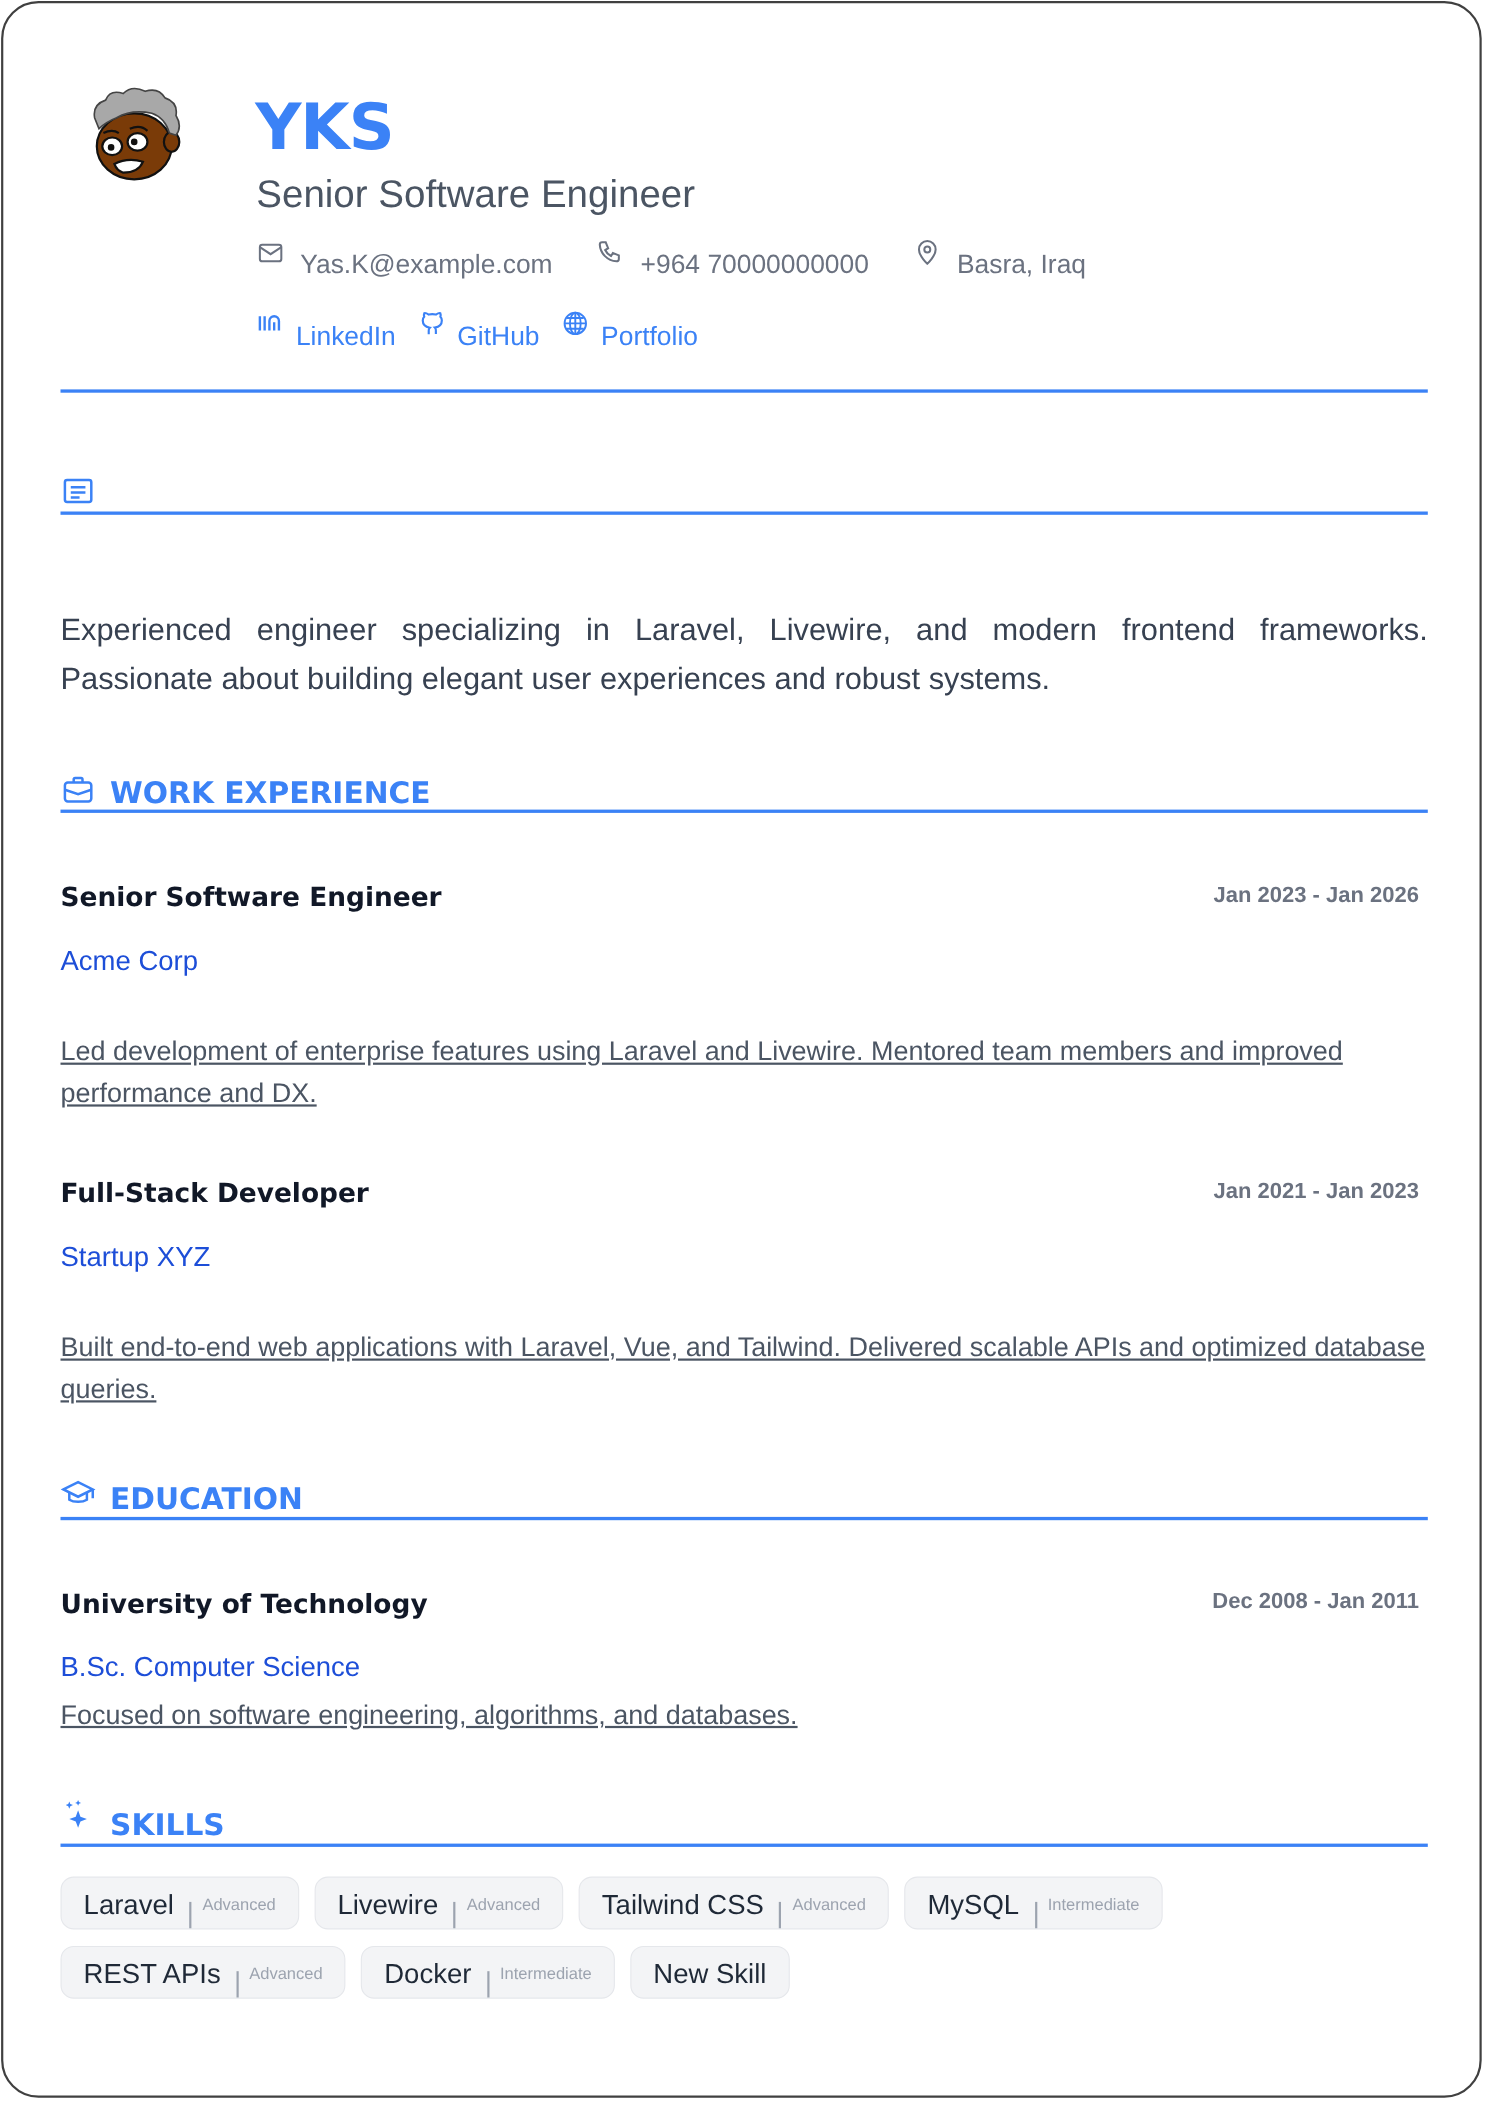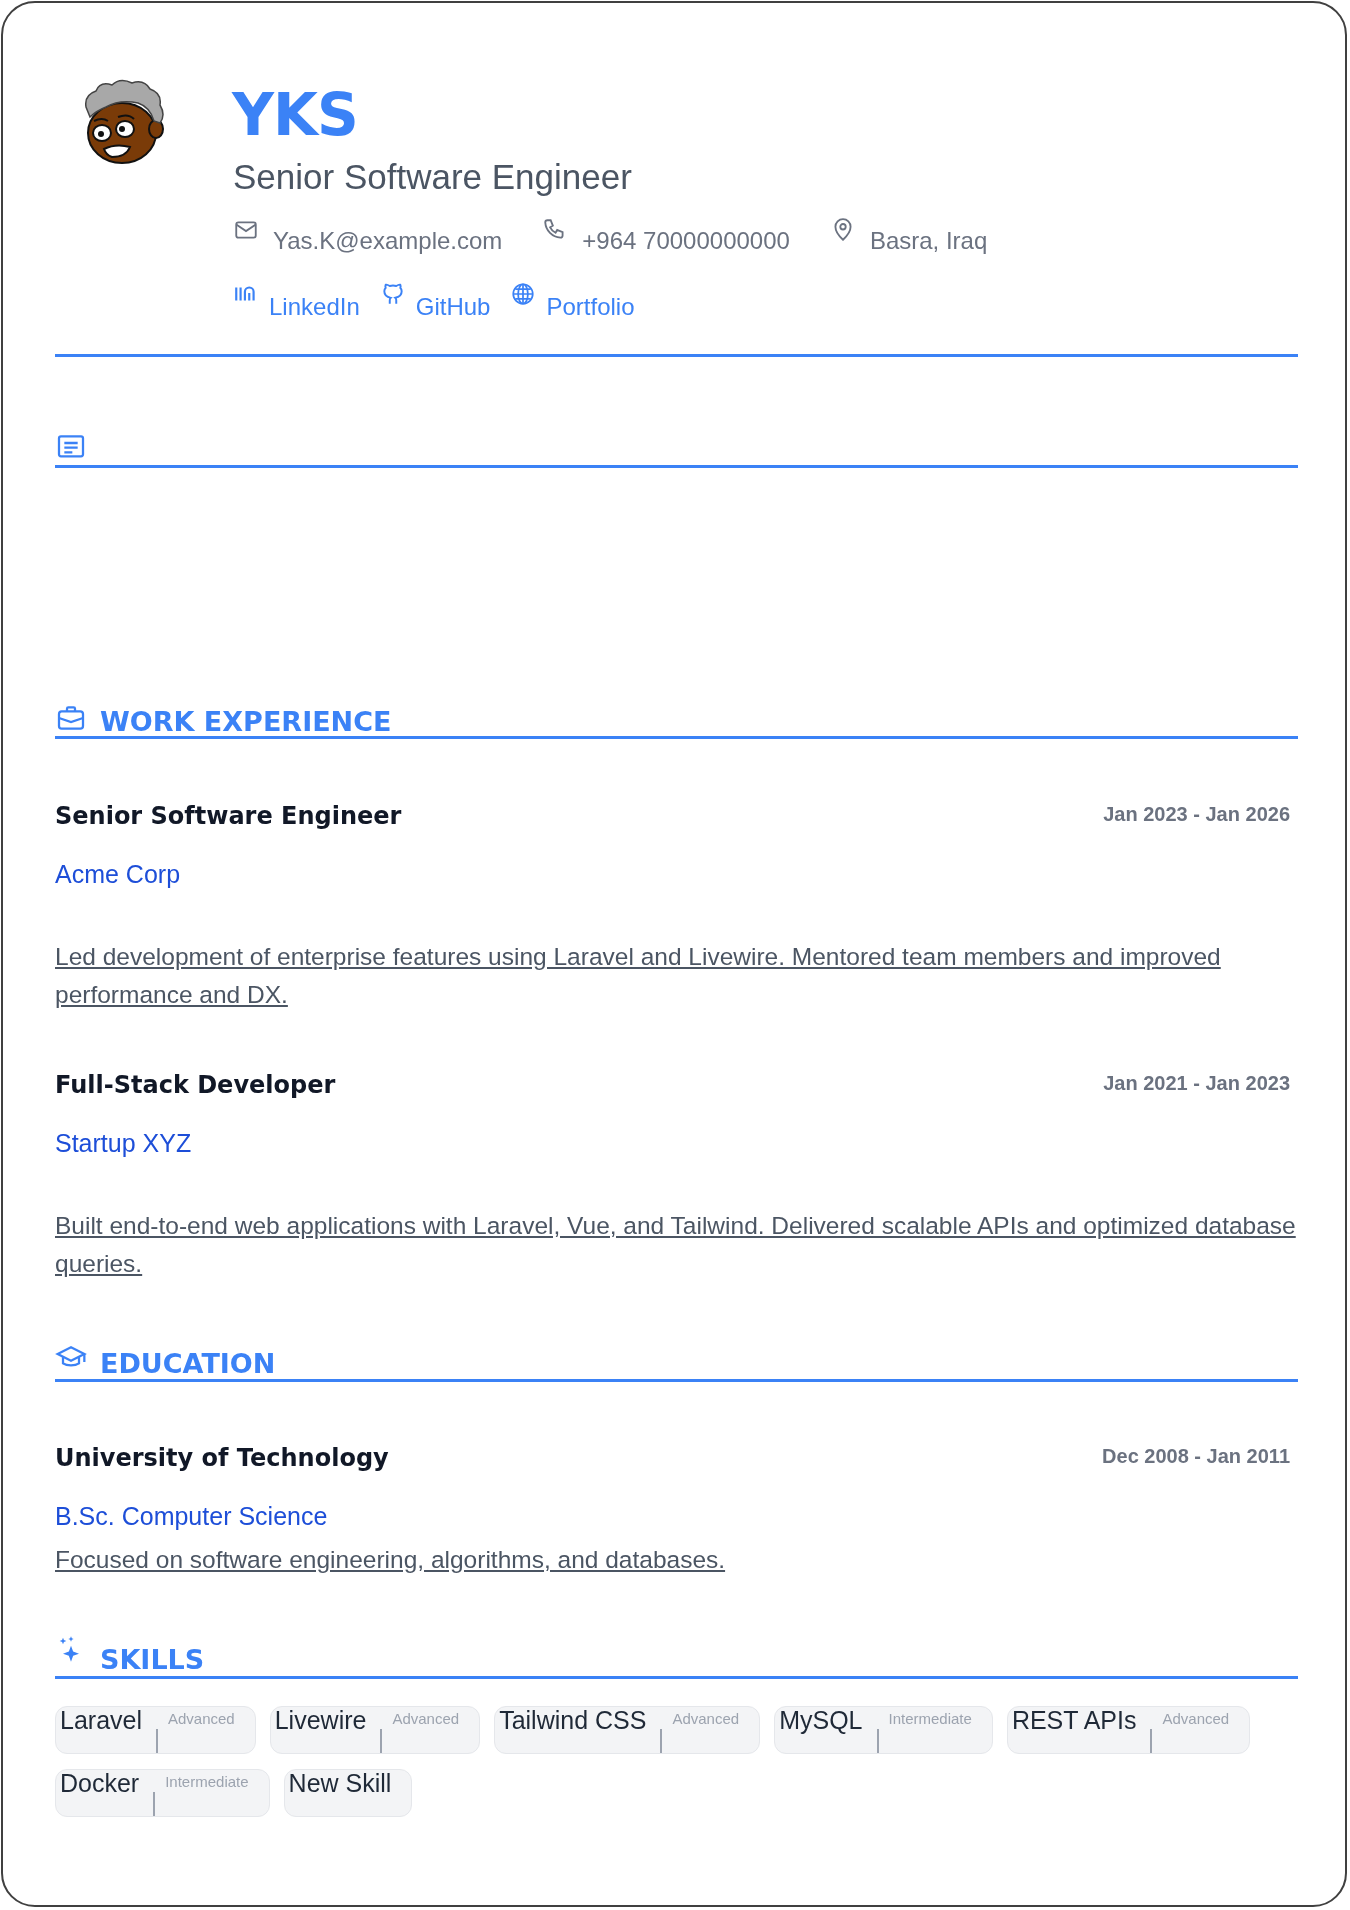--- a/index.html
+++ b/index.html
@@ -26,21 +26,21 @@
   .section-title { position: absolute; left: 45px; font-size: 27px; font-weight: 700; color: #3b82f6;
                    font-family: "DejaVu Sans", sans-serif; letter-spacing: 0px; }
   .section-line { position: absolute; left: 0; width: 1243px; height: 3px; background: #3b82f6; }
   .summary { left: 52px; top: 548px; width: 1243px; font-size: 28px; line-height: 44px; color: #374151; text-align: justify; }
   .entry-title { left: 52px; font-size: 24px; font-weight: 700; color: #111827; font-family: "DejaVu Sans", sans-serif; }
   .entry-date { right: 55px; font-size: 20px; font-weight: 700; color: #6b7280; }
   .entry-sub { left: 52px; font-size: 25px; color: #1d4ed8; }
   .entry-desc { left: 52px; width: 1243px; font-size: 24.5px; line-height: 38px; color: #4b5563; text-decoration: underline; }
   .skills { left: 52px; top: 1703px; width: 1243px; display: flex; flex-wrap: wrap; gap: 15px 14px; }
   .chip { height: 48px; background: #f3f4f6; border: 1.5px solid #e5e7eb; border-radius: 12px;
-          display: flex; align-items: flex-start; padding: 0 20px 0 4px; box-sizing: border-box; overflow: hidden; }
+          display: flex; align-items: center; padding: 0 20px 0 20px; box-sizing: border-box; overflow: hidden; }
   .chip .skill-name { font-size: 25px; color: #1f2937; line-height: 26px; margin-bottom: -4px; }
   .chip .sep { width: 2px; height: 26px; background: #9ca3af; margin: 0 10px 0 14px; align-self: flex-end; margin-bottom: -2px; }
   .chip .level { font-size: 15px; color: #9ca3af; line-height: 24px; margin-bottom: -3px; }
 </style>
 </head>
 <body>
 
 <div class="card">
 
   <div class="abs avatar">
@@ -109,20 +109,21 @@
 
   <div class="abs header-divider"></div>
 
   <div class="abs section-head" style="top:428px;">
     <svg viewBox="0 0 24 24" fill="none" stroke="#3b82f6" stroke-width="1.7" style="top:0;">
       <rect x="3" y="4" width="18" height="15" rx="1.5"></rect>
         <path d="M7 9h10M7 12.5h10M7 16h6"></path>
     </svg>
     <div class="section-line" style="top:34px;"></div>
   </div>
+  <div class="abs summary">Experienced engineer specializing in Laravel, Livewire, and modern frontend frameworks. Passionate about building elegant user experiences and robust systems.</div>
 
   <div class="abs section-head" style="top:699px;">
     <svg viewBox="0 0 24 24" fill="none" stroke="#3b82f6" stroke-width="1.7" style="top:0;">
       <rect x="3" y="7" width="18" height="13" rx="2"></rect>
         <path d="M9 7V5a1 1 0 011-1h4a1 1 0 011 1v2M3 12l9 3 9-3"></path>
     </svg>
     <div class="section-title" style="top:4px;">WORK EXPERIENCE</div>
     <div class="section-line" style="top:34px;"></div>
   </div>
 

